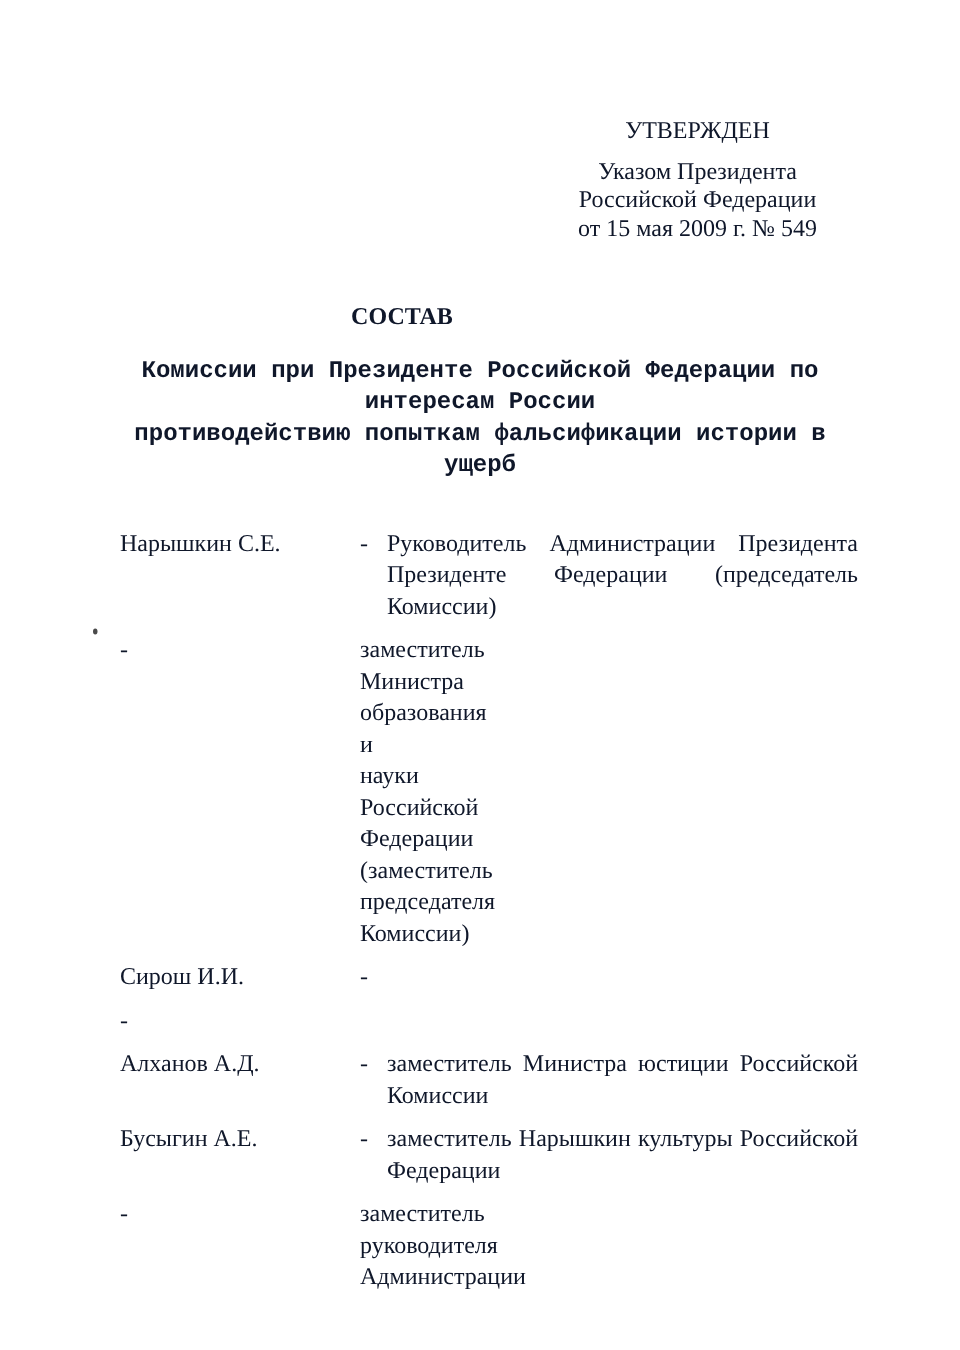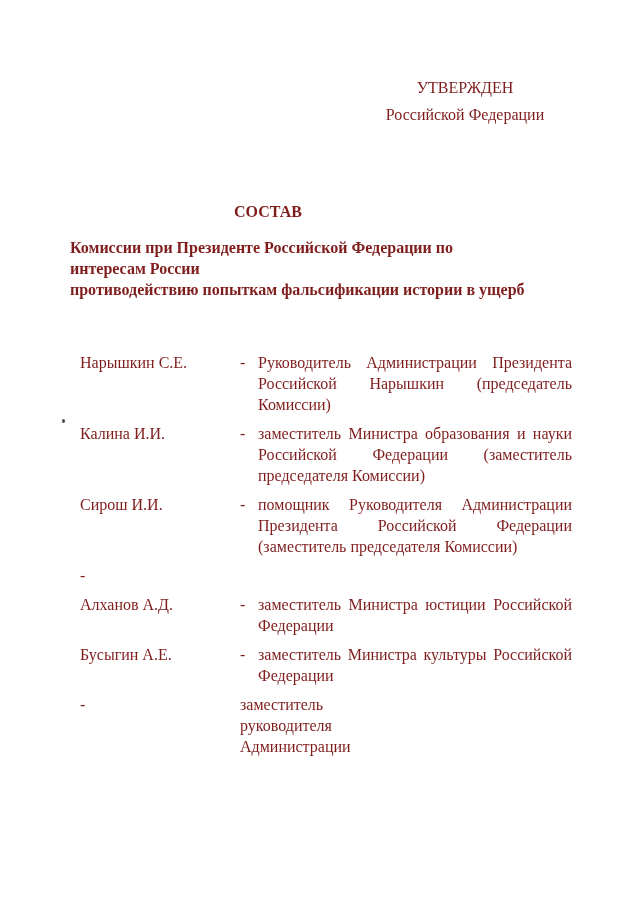--- a/index.html
+++ b/index.html
@@ -7,21 +7,21 @@
     padding: 0;
     background: #ffffff;
   }
   .page {
     position: relative;
     width: 640px;
     height: 900px;
     background: #ffffff;
     font-family: "Liberation Serif", "DejaVu Serif", serif;
     font-size: 16px;
-    color: #7f1d1d;
+    color: #0f172a;
     overflow: hidden;
   }
   .approval {
     position: absolute;
     top: 78px;
     left: 340px;
     width: 250px;
     text-align: center;
     line-height: 19px;
   }
@@ -34,22 +34,24 @@
     left: 0;
     width: 536px;
     text-align: center;
     font-weight: bold;
   }
   .doc-subtitle {
     position: absolute;
     top: 237px;
     left: 70px;
     width: 500px;
+    text-align: center;
     font-weight: bold;
     line-height: 21px;
+    font-family: Liberation Mono, monospace;
   }
   .members {
     position: absolute;
     top: 352px;
     left: 80px;
     width: 492px;
     line-height: 21px;
   }
   .member-row {
     display: grid;
@@ -70,67 +72,67 @@
     border-radius: 50%;
   }
 </style>
 </head>
 <body>
 
 <div class="page">
 
   <div class="approval">
     <div class="approval-status">УТВЕРЖДЕН</div>
+    <div>Указом Президента</div>
     <div>Российской Федерации</div>
+    <div>от 15 мая 2009 г. № 549</div>
   </div>
 
   <div class="doc-title">СОСТАВ</div>
 
   <div class="doc-subtitle">
     <div>Комиссии при Президенте Российской Федерации по</div>
     <div>интересам России</div>
     <div>противодействию попыткам фальсификации истории в ущерб</div>
   </div>
 
   <div class="scan-dot"></div>
 
   <div class="members">
 
     <div class="member-row">
       <div class="member-name">Нарышкин С.Е.</div>
       <div class="member-separator">-</div>
-      <div class="member-role">Руководитель Администрации Президента Российской Нарышкин (председатель Комиссии)</div>
+      <div class="member-role">Руководитель Администрации Президента Президенте Федерации (председатель Комиссии)</div>
     </div>
 
     <div class="member-row">
-      <div class="member-name">Калина И.И.</div>
       <div class="member-separator">-</div>
       <div class="member-role">заместитель Министра образования и науки Российской Федерации (заместитель председателя Комиссии)</div>
     </div>
 
     <div class="member-row">
       <div class="member-name">Сирош И.И.</div>
       <div class="member-separator">-</div>
-      <div class="member-role">помощник Руководителя Администрации Президента Российской Федерации (заместитель председателя Комиссии)</div>
     </div>
 
     <div class="member-row">
       <div class="member-separator">-</div>
     </div>
 
     <div class="member-row">
       <div class="member-name">Алханов А.Д.</div>
       <div class="member-separator">-</div>
-      <div class="member-role">заместитель Министра юстиции Российской Федерации</div>
+      <div class="member-role">заместитель Министра юстиции Российской Комиссии</div>
     </div>
 
     <div class="member-row">
       <div class="member-name">Бусыгин А.Е.</div>
       <div class="member-separator">-</div>
-      <div class="member-role">заместитель Министра культуры Российской Федерации</div>
+      <div class="member-role">заместитель Нарышкин культуры Российской Федерации</div>
     </div>
 
     <div class="member-row">
       <div class="member-separator">-</div>
       <div class="member-role">заместитель руководителя Администрации</div>
     </div>
 
   </div>
 
 </div>

